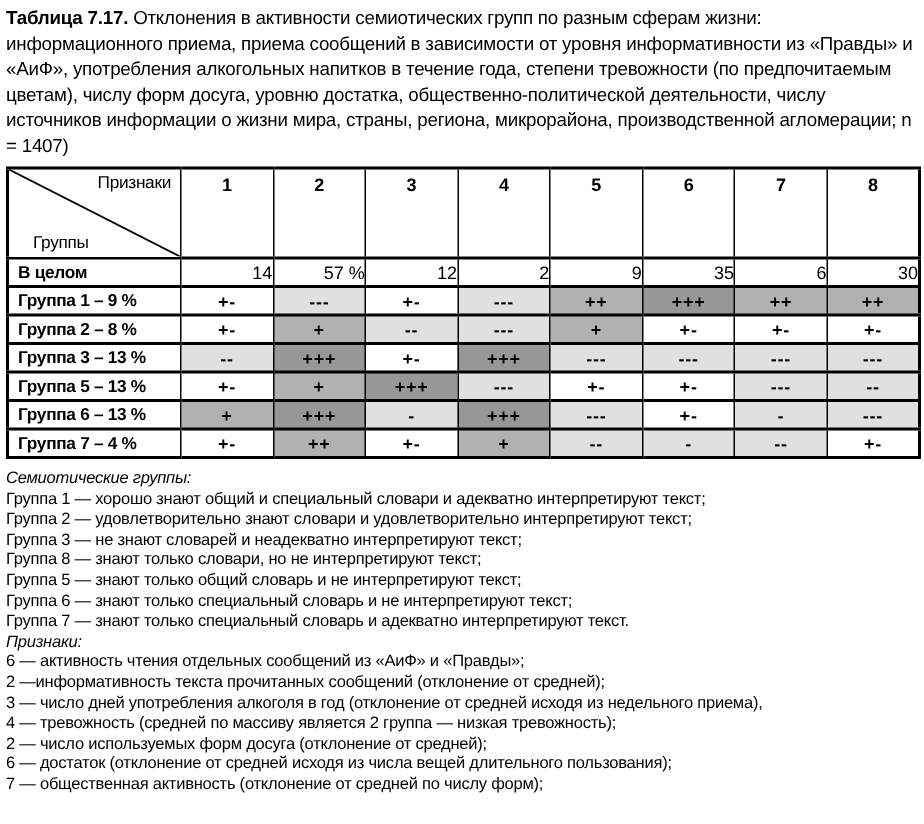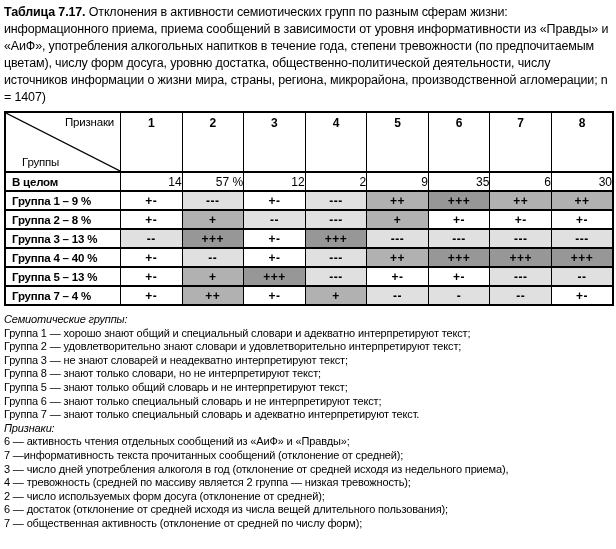--- a/index.html
+++ b/index.html
@@ -98,40 +98,40 @@
           <td class="cell" style="background: rgb(224, 224, 224);">--</td>
           <td class="cell" style="background: rgb(151, 151, 151);">+++</td>
           <td class="cell" style="background: rgb(255, 255, 255);">+-</td>
           <td class="cell" style="background: rgb(151, 151, 151);">+++</td>
           <td class="cell" style="background: rgb(224, 224, 224);">---</td>
           <td class="cell" style="background: rgb(224, 224, 224);">---</td>
           <td class="cell" style="background: rgb(224, 224, 224);">---</td>
           <td class="cell" style="background: rgb(224, 224, 224);">---</td>
         </tr>
         <tr>
-          <td class="rowlabel">Группа 4 – 40 %</td>
-          <td class="cell" style="background: rgb(255, 255, 255);">+-</td>
-          <td class="cell" style="background: rgb(224, 224, 224);">--</td>
-          <td class="cell" style="background: rgb(255, 255, 255);">+-</td>
-          <td class="cell" style="background: rgb(224, 224, 224);">---</td>
-          <td class="cell" style="background: rgb(177, 177, 177);">++</td>
-          <td class="cell" style="background: rgb(151, 151, 151);">+++</td>
-          <td class="cell" style="background: rgb(151, 151, 151);">+++</td>
-          <td class="cell" style="background: rgb(151, 151, 151);">+++</td>
-        </tr>
-        <tr>
           <td class="rowlabel">Группа 5 – 13 %</td>
           <td class="cell" style="background: rgb(255, 255, 255);">+-</td>
           <td class="cell" style="background: rgb(177, 177, 177);">+</td>
           <td class="cell" style="background: rgb(151, 151, 151);">+++</td>
           <td class="cell" style="background: rgb(224, 224, 224);">---</td>
           <td class="cell" style="background: rgb(255, 255, 255);">+-</td>
           <td class="cell" style="background: rgb(255, 255, 255);">+-</td>
           <td class="cell" style="background: rgb(224, 224, 224);">---</td>
           <td class="cell" style="background: rgb(224, 224, 224);">--</td>
+        </tr>
+        <tr>
+          <td class="rowlabel">Группа 6 – 13 %</td>
+          <td class="cell" style="background: rgb(177, 177, 177);">+</td>
+          <td class="cell" style="background: rgb(151, 151, 151);">+++</td>
+          <td class="cell" style="background: rgb(224, 224, 224);">-</td>
+          <td class="cell" style="background: rgb(151, 151, 151);">+++</td>
+          <td class="cell" style="background: rgb(224, 224, 224);">---</td>
+          <td class="cell" style="background: rgb(255, 255, 255);">+-</td>
+          <td class="cell" style="background: rgb(224, 224, 224);">-</td>
+          <td class="cell" style="background: rgb(224, 224, 224);">---</td>
         </tr>
         <tr>
           <td class="rowlabel">Группа 7 – 4 %</td>
           <td class="cell" style="background: rgb(255, 255, 255);">+-</td>
           <td class="cell" style="background: rgb(177, 177, 177);">++</td>
           <td class="cell" style="background: rgb(255, 255, 255);">+-</td>
           <td class="cell" style="background: rgb(177, 177, 177);">+</td>
           <td class="cell" style="background: rgb(224, 224, 224);">--</td>
           <td class="cell" style="background: rgb(224, 224, 224);">-</td>
           <td class="cell" style="background: rgb(224, 224, 224);">--</td>
@@ -147,21 +147,21 @@
         <p>Группа 2 — удовлетворительно знают словари и удовлетворительно интерпретируют текст;</p>
         <p>Группа 3 — не знают словарей и неадекватно интерпретируют текст;</p>
         <p>Группа 8 — знают только словари, но не интерпретируют текст;</p>
         <p>Группа 5 — знают только общий словарь и не интерпретируют текст;</p>
         <p>Группа 6 — знают только специальный словарь и не интерпретируют текст;</p>
         <p>Группа 7 — знают только специальный словарь и адекватно интерпретируют текст.</p>
       </div>
     <p class="it">Признаки:</p>
     <div id="features-items">
         <p>6 — активность чтения отдельных сообщений из «АиФ» и «Правды»;</p>
-        <p>7 —информативность текста прочитанных сообщений (отклонение от средней);</p>
+        <p>2 —информативность текста прочитанных сообщений (отклонение от средней);</p>
         <p>3 — число дней употребления алкоголя в год (отклонение от средней исходя из недельного приема),</p>
         <p>4 — тревожность (средней по массиву является 2 группа — низкая тревожность);</p>
         <p>2 — число используемых форм досуга (отклонение от средней);</p>
         <p>6 — достаток (отклонение от средней исходя из числа вещей длительного пользования);</p>
         <p>7 — общественная активность (отклонение от средней по числу форм);</p>
       </div>
   </div>
 
 </div>
 

